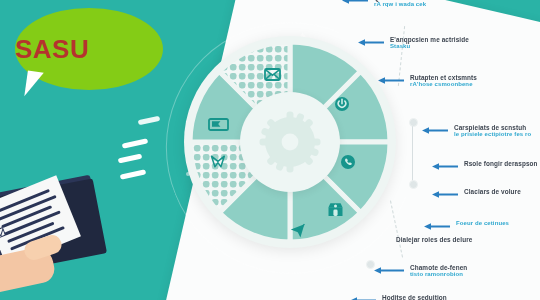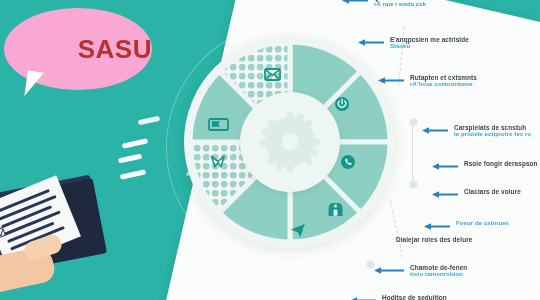--- a/index.html
+++ b/index.html
@@ -24,25 +24,25 @@
     box-shadow:-2px 0 10px rgba(0,0,0,.06);
   }
   .panel-inner{
     position:absolute; inset:0;
     transform:rotate(-13deg);
     transform-origin:0 0;
   }
 
   
   .bubble{
-    position:absolute; left:4px; top:8px;
+    position:absolute; left:15px; top:8px;
     width:148px; height:82px;
-    background:#f9a8d4;
+    background:#84cc16;
     border-radius:50%/50%;
-    display:flex;align-items:center;justify-content:flex-end;
+    display:flex;align-items:center;justify-content:flex-start;
   }
   .bubble-text{
     color:#b5332e;
     font-size:26px;
     font-weight:bold;
     letter-spacing:.5px;
     line-height:1;
   }
   .bubble-tail{
     position:absolute; left:26px; top:72px;

